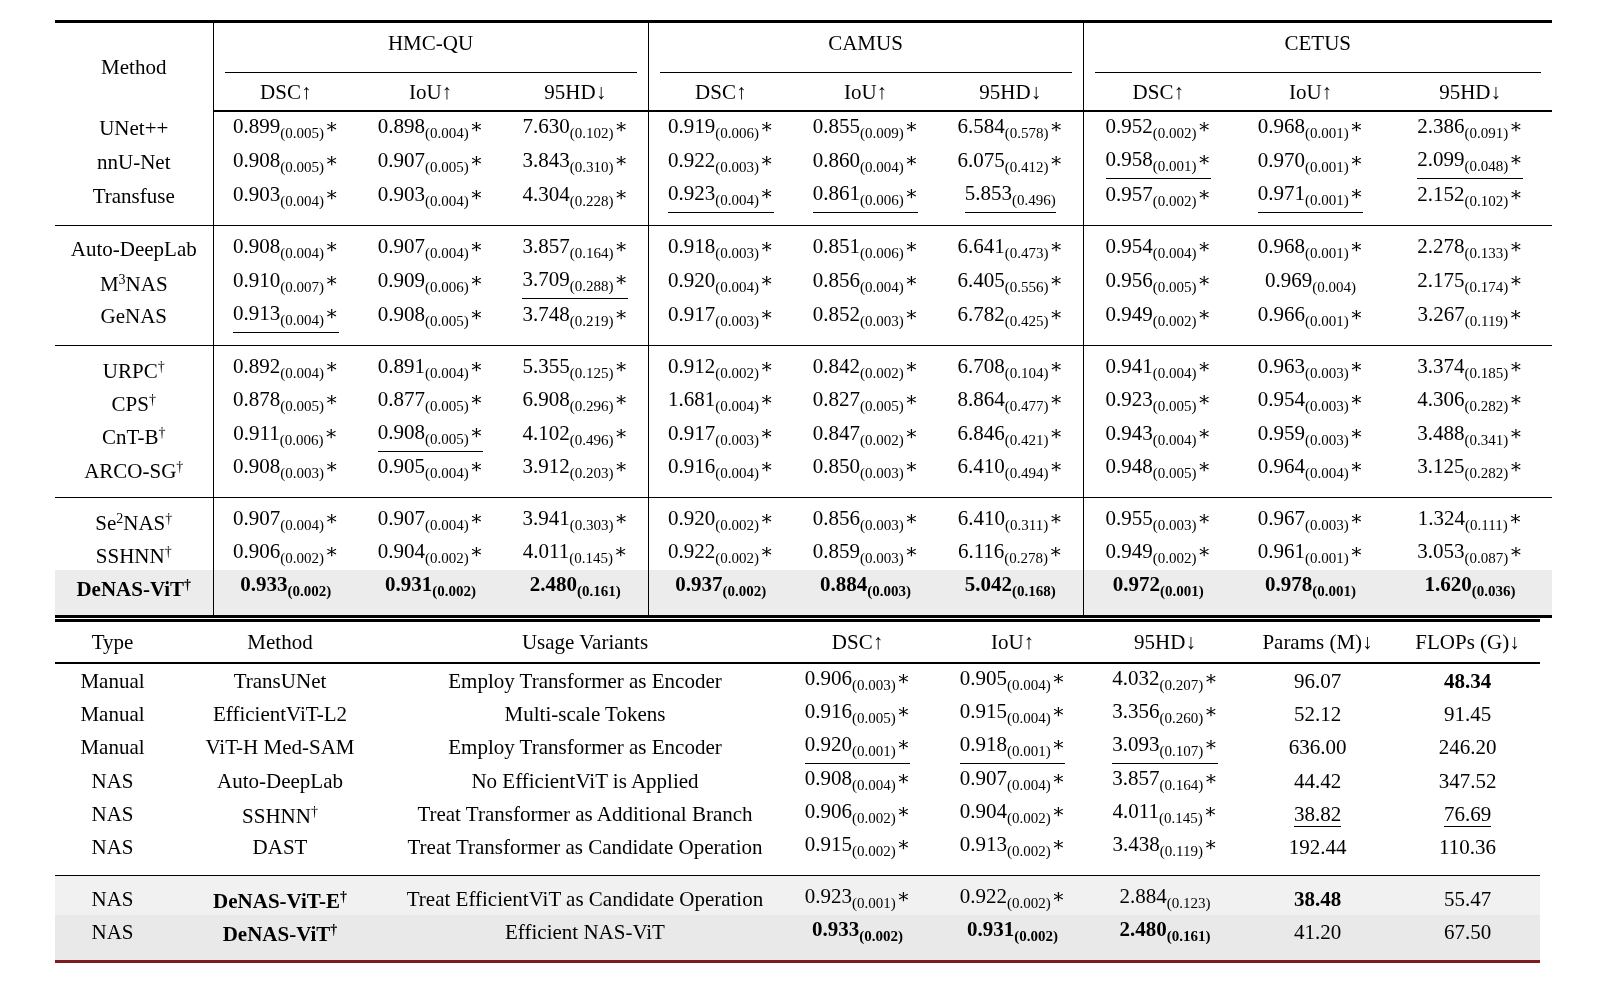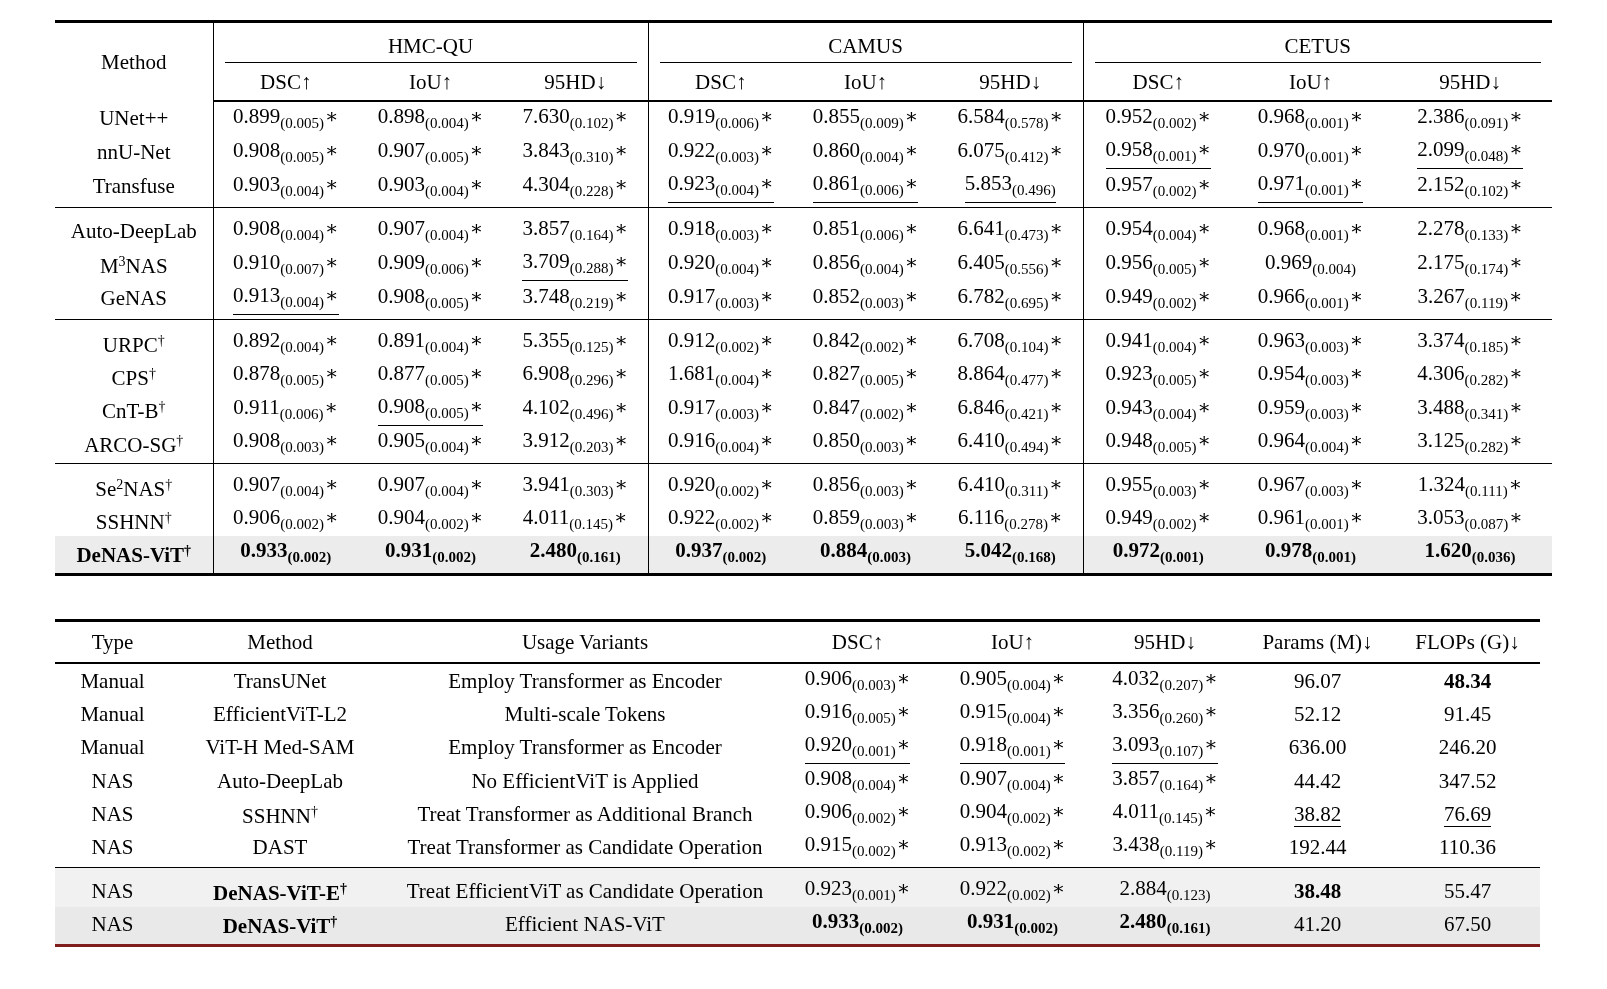--- a/index.html
+++ b/index.html
@@ -9,28 +9,28 @@
     position:relative;overflow:hidden;
   }
   table{border-collapse:collapse;table-layout:fixed;}
   th,td{font-weight:normal;text-align:center;vertical-align:middle;padding:0;font-size:21px;line-height:28px;}
 
   
   #t1{position:absolute;left:55px;top:20px;width:1497px;
       border-top:3px solid #000;border-bottom:3px solid #000;}
   #t1 .mth{border-right:1.5px solid #000;}
   #t1 .grp{height:40px;vertical-align:bottom;}
-  #t1 .grp .cmid{margin:0 11px;padding:6px 0 2px;border-bottom:1.5px solid #000;}
+  #t1 .grp .cmid{margin:0 11px;padding:6px 0 15px;border-bottom:1.5px solid #000;}
   #t1 .gsep{border-left:1.5px solid #000;}
   #t1 tr.metr th{height:37px;border-bottom:2px solid #000;}
   #t1 td.m{border-right:1.5px solid #000;}
   #t1 td.gs,#t1 th.gs{border-left:1.5px solid #000;}
 
   tr.sec-start td{border-top:1.5px solid #000;padding-top:6px;}
-  tr.sec-end td{padding-bottom:4px;margin-top:24px;}
+  tr.sec-end td{padding-bottom:12px;margin-top:24px;}
   tr.boldrow td{font-weight:bold;}
   td.boldcell{font-weight:bold;}
 
   
   .cw{display:inline-block;line-height:23px;}
   .cw.ul{border-bottom:1.5px solid #000;}
   .cw.b{font-weight:bold;}
   .sb{font-size:15px;vertical-align:-5px;}
   .st{font-size:20px;margin-left:1px;}
   .sup{font-size:14px;vertical-align:7px;}
@@ -148,21 +148,21 @@
         <td><span class="cw"><span>0.969</span><span class="sb">(0.004)</span></span></td>
         <td><span class="cw"><span>2.175</span><span class="sb">(0.174)</span><span class="st">∗</span></span></td>
       </tr>
       <tr class="sec-end ">
         <td class="m"><span>GeNAS</span></td>
         <td><span class="cw ul"><span>0.913</span><span class="sb">(0.004)</span><span class="st">∗</span></span></td>
         <td><span class="cw"><span>0.908</span><span class="sb">(0.005)</span><span class="st">∗</span></span></td>
         <td><span class="cw"><span>3.748</span><span class="sb">(0.219)</span><span class="st">∗</span></span></td>
         <td class="gs"><span class="cw"><span>0.917</span><span class="sb">(0.003)</span><span class="st">∗</span></span></td>
         <td><span class="cw"><span>0.852</span><span class="sb">(0.003)</span><span class="st">∗</span></span></td>
-        <td><span class="cw"><span>6.782</span><span class="sb">(0.695)</span><span class="st">∗</span></span></td>
+        <td><span class="cw"><span>6.782</span><span class="sb">(0.425)</span><span class="st">∗</span></span></td>
         <td class="gs"><span class="cw"><span>0.949</span><span class="sb">(0.002)</span><span class="st">∗</span></span></td>
         <td><span class="cw"><span>0.966</span><span class="sb">(0.001)</span><span class="st">∗</span></span></td>
         <td><span class="cw"><span>3.267</span><span class="sb">(0.119)</span><span class="st">∗</span></span></td>
       </tr>
       <tr class="sec-start ">
         <td class="m"><span>URPC</span><span class="sup">†</span></td>
         <td><span class="cw"><span>0.892</span><span class="sb">(0.004)</span><span class="st">∗</span></span></td>
         <td><span class="cw"><span>0.891</span><span class="sb">(0.004)</span><span class="st">∗</span></span></td>
         <td><span class="cw"><span>5.355</span><span class="sb">(0.125)</span><span class="st">∗</span></span></td>
         <td class="gs"><span class="cw"><span>0.912</span><span class="sb">(0.002)</span><span class="st">∗</span></span></td>

